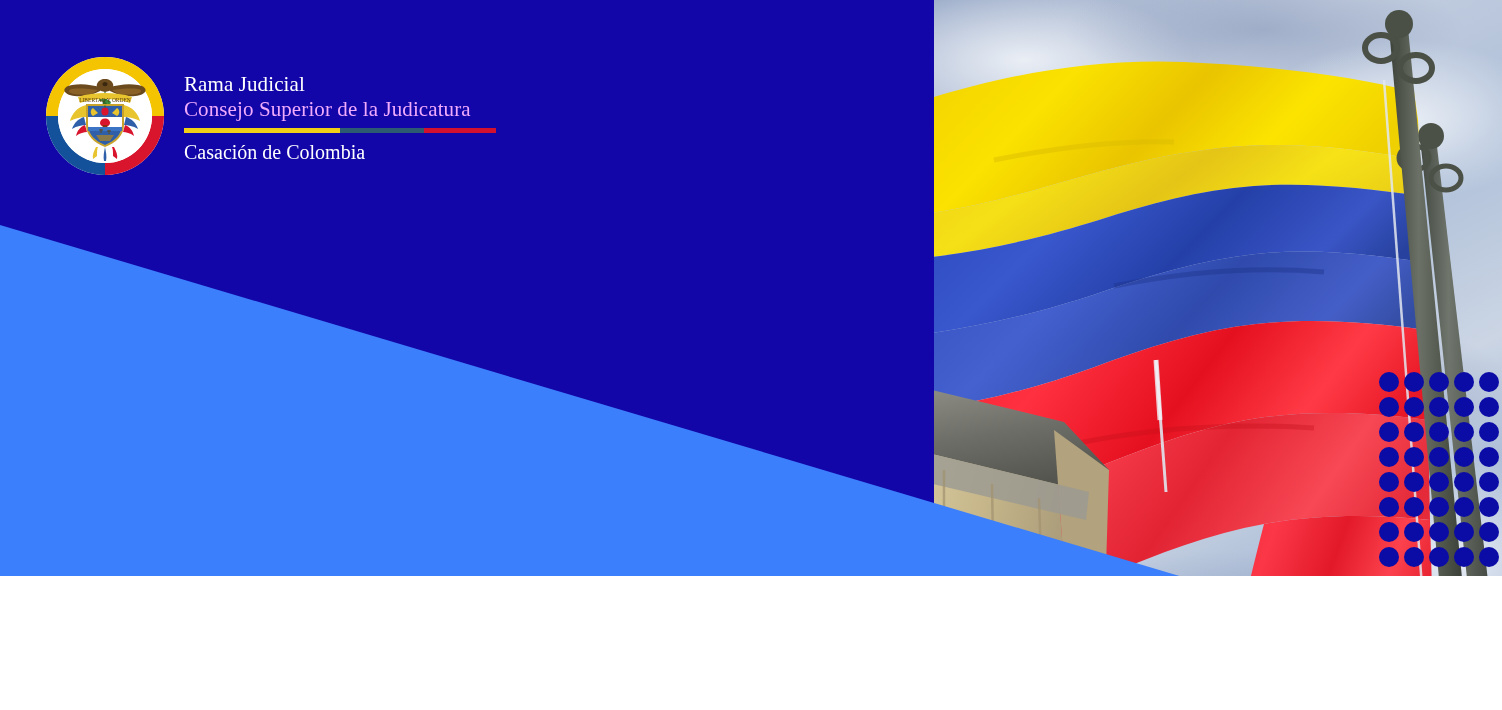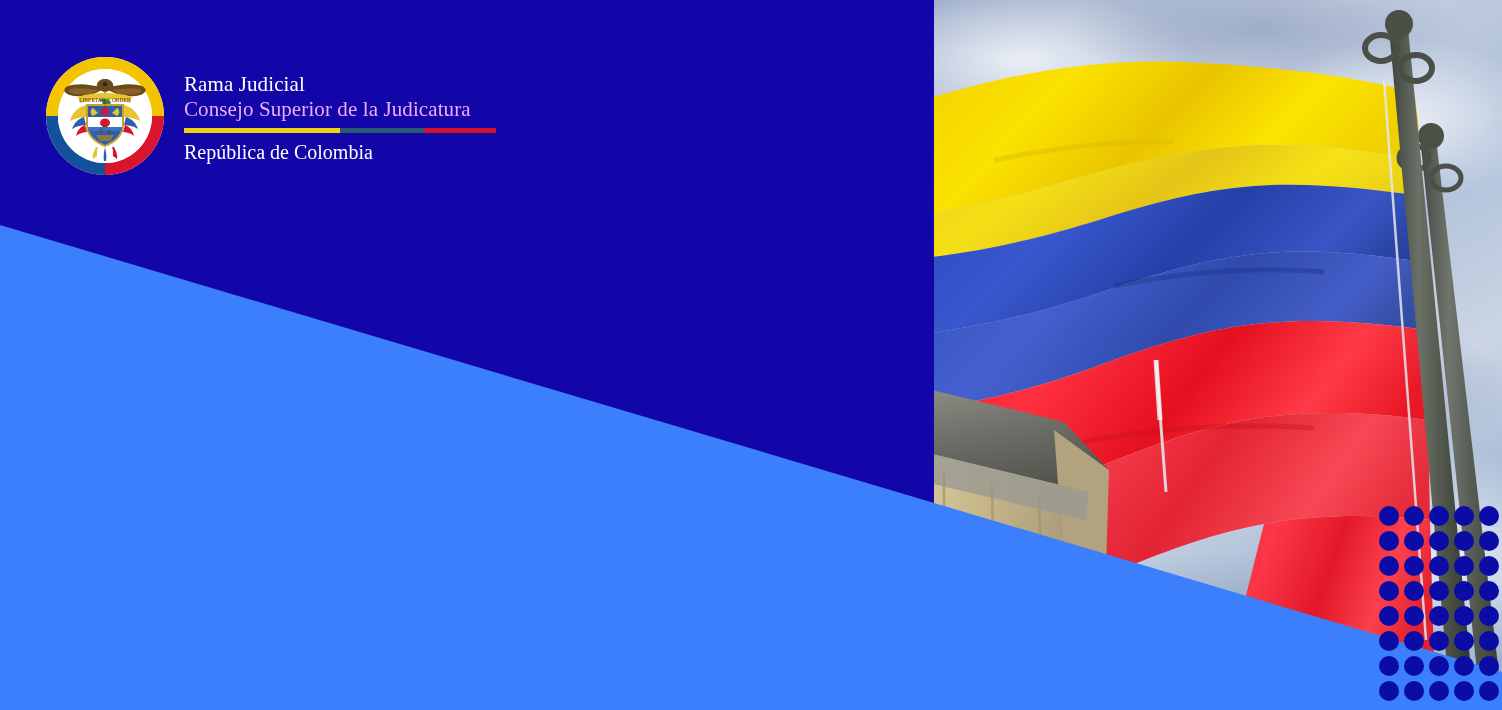--- a/index.html
+++ b/index.html
@@ -2,21 +2,21 @@
 <html lang="es"><head>
 <meta charset="utf-8">
 <title>Judicatura conformó lista de preseleccionados</title>
 <style>
   html,body{margin:0;padding:0;background:#ffffff;}
   *{box-sizing:border-box;}
 
   .banner{
     position:relative;
     width:1502px;
-    height:710px;
+    height:576px;
     overflow:hidden;
     background:#1206A8;
     font-family:"Liberation Serif","DejaVu Serif",serif;
   }
 
   
   .photo{
     position:absolute;
     left:934px; top:0;
     width:568px; height:710px;
@@ -352,21 +352,21 @@
     </div>
 
     <div class="logo-text">
       <div class="logo-line1">Rama Judicial</div>
       <div class="logo-line2">Consejo Superior de la Judicatura</div>
       <div class="tricolor">
         <span class="tri-y"></span>
         <span class="tri-b"></span>
         <span class="tri-r"></span>
       </div>
-      <div class="logo-line3">República de Colombia</div>
+      <div class="logo-line3">Casación de Colombia</div>
     </div>
   </div>
 
 
   <div class="dot-grid" id="dot-grid">
       <span class="dot" style="background: rgb(11, 11, 166);"></span>
       <span class="dot" style="background: rgb(11, 11, 166);"></span>
       <span class="dot" style="background: rgb(11, 11, 166);"></span>
       <span class="dot" style="background: rgb(11, 11, 166);"></span>
       <span class="dot" style="background: rgb(11, 11, 166);"></span>

